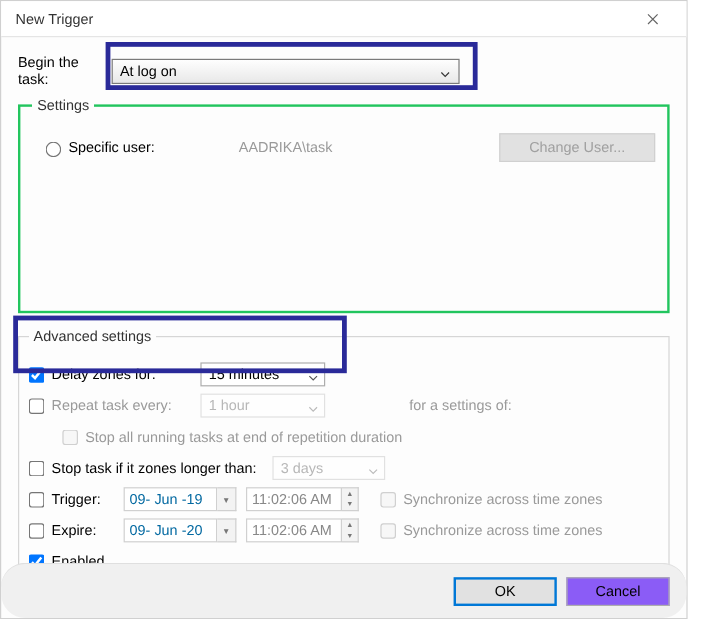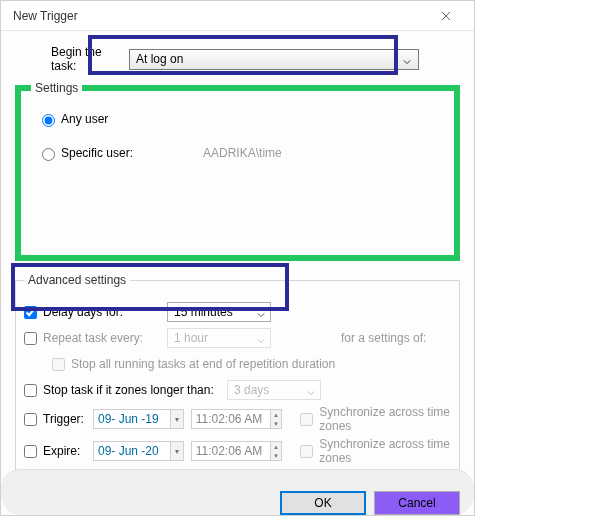--- a/index.html
+++ b/index.html
@@ -1,30 +1,30 @@
 <!DOCTYPE html>
 <html><head>
 <meta charset="utf-8">
 <style>
   * { box-sizing: border-box; font-family: 'Segoe UI', Tahoma, sans-serif; font-size: 12px; }
   body { margin: 0; background: #fff; width: 591px; height: 516px; overflow: hidden; }
-  .window { width: 475px; height: 516px; border: 1px solid #d0d0d0; background: #fdfdfd; position: relative; }
+  .window { width: 573px; height: 516px; border: 1px solid #d0d0d0; background: #fdfdfd; position: relative; }
   .titlebar { height: 30px; display: flex; align-items: center; padding: 0 8px 0 12px; background: #fff; border-bottom: 1px solid #e5e5e5; }
   .titlebar-title { flex: 1; color: #333; }
   .close-btn { width: 40px; height: 28px; display: flex; align-items: center; justify-content: center; color: #666; }
   .content { padding: 14px 14px 0 14px; position: relative; }
   .row { display: flex; align-items: center; margin-bottom: 6px; }
-  .begin-label { width: 78px; margin-left: 36px; }
+  .begin-label { width: 78px; }
   .begin-select-wrap { position: relative; }
   .begin-select { width: 290px; height: 21px; border: 1px solid #7a7a7a; background: linear-gradient(#fefefe,#e8e8e8); padding: 1px 22px 1px 6px; appearance: none; }
   .chev { position: absolute; right: 8px; top: 6px; pointer-events: none; }
   .highlight-box { position: absolute; border: 4px solid #2a2a99; pointer-events: none; }
   .hl1 { left: 87px; top: 34px; width: 310px; height: 40px; }
   .hl2 { left: 10px; top: 262px; width: 278px; height: 48px; }
-  fieldset.group { border: 6px solid #22c55e; margin: 8px 0 0 0; padding: 10px 10px 4px 10px; height: 180px; position: relative; }
+  fieldset.group { border: 2px solid #22c55e; margin: 8px 0 0 0; padding: 10px 10px 4px 10px; height: 180px; position: relative; }
   fieldset.group legend { padding: 0 4px; color: #333; }
   .radio-row { display: flex; align-items: center; margin: 6px 0 18px 6px; }
   .radio-row input { margin-right: 6px; }
   .specific-user-val { margin-left: 70px; color: #9a9a9a; }
   .change-btn { background: #e1e1e1; border: 1px solid #d0d0d0; color: #a0a0a0; width: 130px; height: 24px; margin-left: auto; }
   fieldset.adv { border: 1px solid #d6d6d6; margin: 12px 0 0 0; padding: 10px 8px 8px 8px; position: relative; }
   fieldset.adv legend { padding: 0 4px; color: #333; }
   .adv-row { display: flex; align-items: center; margin: 4px 0; min-height: 22px; }
   .cb { margin: 0 6px 0 0; width: 13px; height: 13px; }
   .sel { border: 1px solid #adadad; background: #fff; height: 20px; padding: 1px 20px 1px 6px; appearance: none; }
@@ -33,21 +33,21 @@
   .small-chev { position: absolute; right: 6px; top: 6px; pointer-events: none; color: #666; }
   .muted { color: #9a9a9a; }
   .lbl { margin-right: 6px; }
   .indent { margin-left: 28px; }
   .date-inp { width: 78px; height: 20px; border: 1px solid #d0d0d0; padding: 1px 4px; color: #0369a1; background: #fff; }
   .time-inp { width: 80px; height: 20px; border: 1px solid #d0d0d0; padding: 1px 4px; color: #888; background: #fff; }
   .spinner { display: inline-flex; flex-direction: column; border: 1px solid #d0d0d0; border-left: none; height: 20px; width: 14px; background: #f3f3f3; }
   .spinner div { flex: 1; display: flex; align-items: center; justify-content: center; font-size: 6px; color: #777; }
   .cal-btn { width: 16px; height: 20px; border: 1px solid #d0d0d0; border-left: none; background: #f3f3f3; display: inline-flex; align-items: center; justify-content: center; color: #777; font-size: 8px; }
   .sync { margin-left: 18px; display: flex; align-items: center; color: #9a9a9a; }
-  .footer { position: absolute; bottom: 0; left: 0; right: 0; height: 46px; background: #f0f0f0; border-top: 1px solid #dfdfdf; display: flex; align-items: flex-end; justify-content: flex-end; padding: 0 14px; gap: 8px; border-radius: 20px; }
+  .footer { position: absolute; bottom: 0; left: 0; right: 0; height: 46px; background: #f0f0f0; border-top: 1px solid #dfdfdf; display: flex; align-items: center; justify-content: flex-end; padding: 0 14px; gap: 8px; border-radius: 20px; }
   .btn { width: 86px; height: 24px; border: 1px solid #adadad; background: #8b5cf6; }
   .btn.primary { border: 2px solid #0078d7; background: #e1e1e1; }
   .gap { display: inline-block; }
   svg.chev-icon { width: 8px; height: 8px; }
 </style>
 </head>
 <body>
 
 <div class="window">
   <div class="titlebar">
@@ -70,36 +70,33 @@
           <svg class="chev-icon" viewBox="0 0 10 10">
               <path d="M1 3 L5 7 L9 3" stroke="#333" stroke-width="1.2" fill="none"></path>
             </svg>
         </span>
       </div>
     </div>
 
     <fieldset class="group">
       <legend>Settings</legend>
       <div class="radio-row">
-        <input type="radio" name="usr" checked="" style="">
-        <span>Any user</span>
-      </div>
-      <div class="radio-row">
         <input type="radio" name="usr" style="">
         <span>Specific user:</span>
-        <span class="specific-user-val">AADRIKA\time</span>
+        <span class="specific-user-val">AADRIKA\task</span>
+        <button class="change-btn" disabled="">Change User...</button>
       </div>
     </fieldset>
 
     <fieldset class="adv">
       <legend>Advanced settings</legend>
 
       <div class="adv-row">
         <input type="checkbox" class="cb" checked="" style="">
-        <span class="lbl" style="width:118px">Delay days for:</span>
+        <span class="lbl" style="width:118px">Delay zones for:</span>
         <div class="small-sel-wrap">
           <select class="sel" style="width:104px">
             <option>15 minutes</option>
           </select>
           <span class="small-chev">
             <svg class="chev-icon" viewBox="0 0 10 10">
                 <path d="M1 3 L5 7 L9 3" stroke="#555" stroke-width="1.2" fill="none"></path>
               </svg>
           </span>
         </div>

